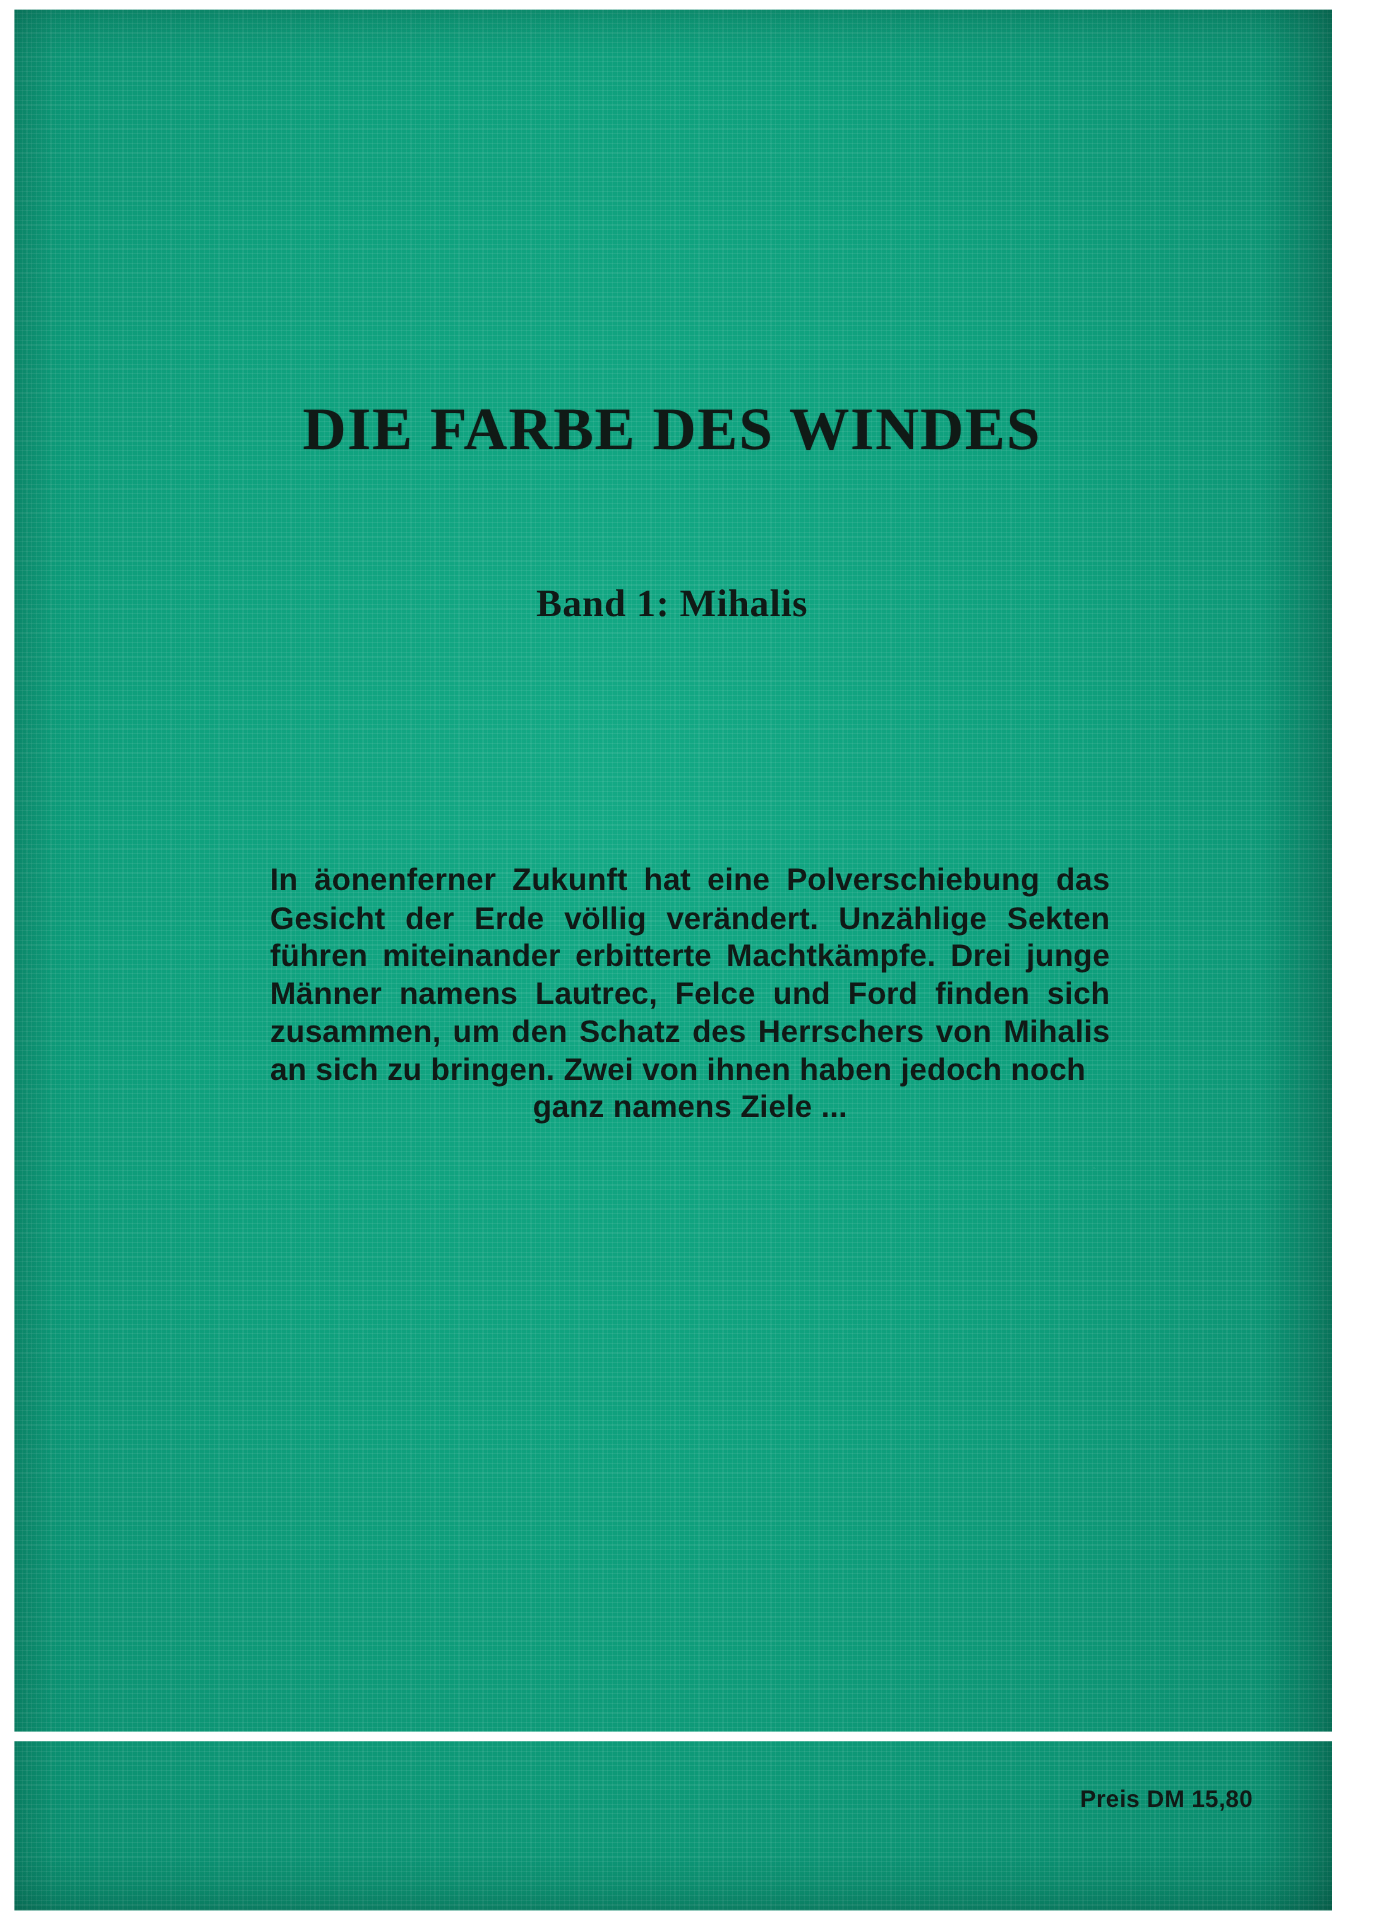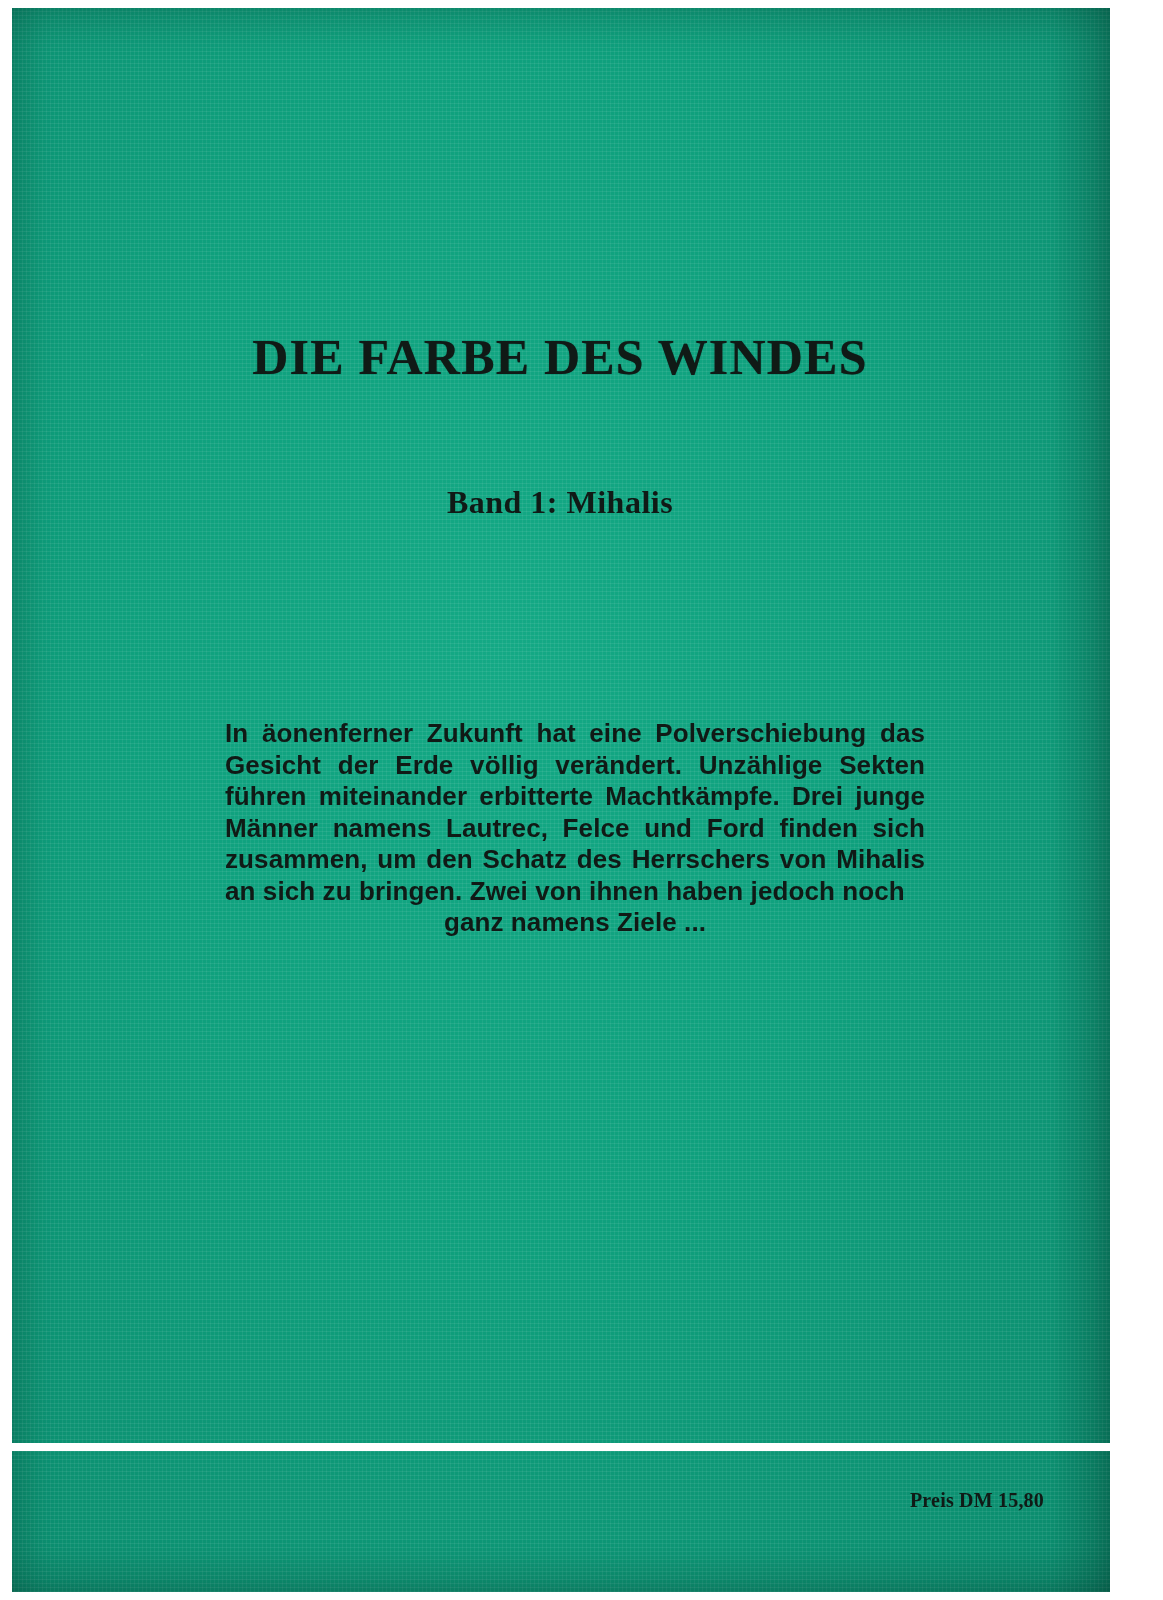--- a/index.html
+++ b/index.html
@@ -154,21 +154,21 @@
   #blurb .last-line {
     display: block;
     text-align: center;
     text-align-last: center;
   }
 
   #price {
     position: absolute;
     right: 66px;
     top: 1483px;
-    font-family: Liberation Serif, serif;
+    font-family: Liberation Sans, sans-serif;
     font-weight: bold;
     font-size: 20px;
     color: #101a16;
     letter-spacing: 0.2px;
   }
 
   
   #speckle {
     position: absolute;
     inset: 0;

